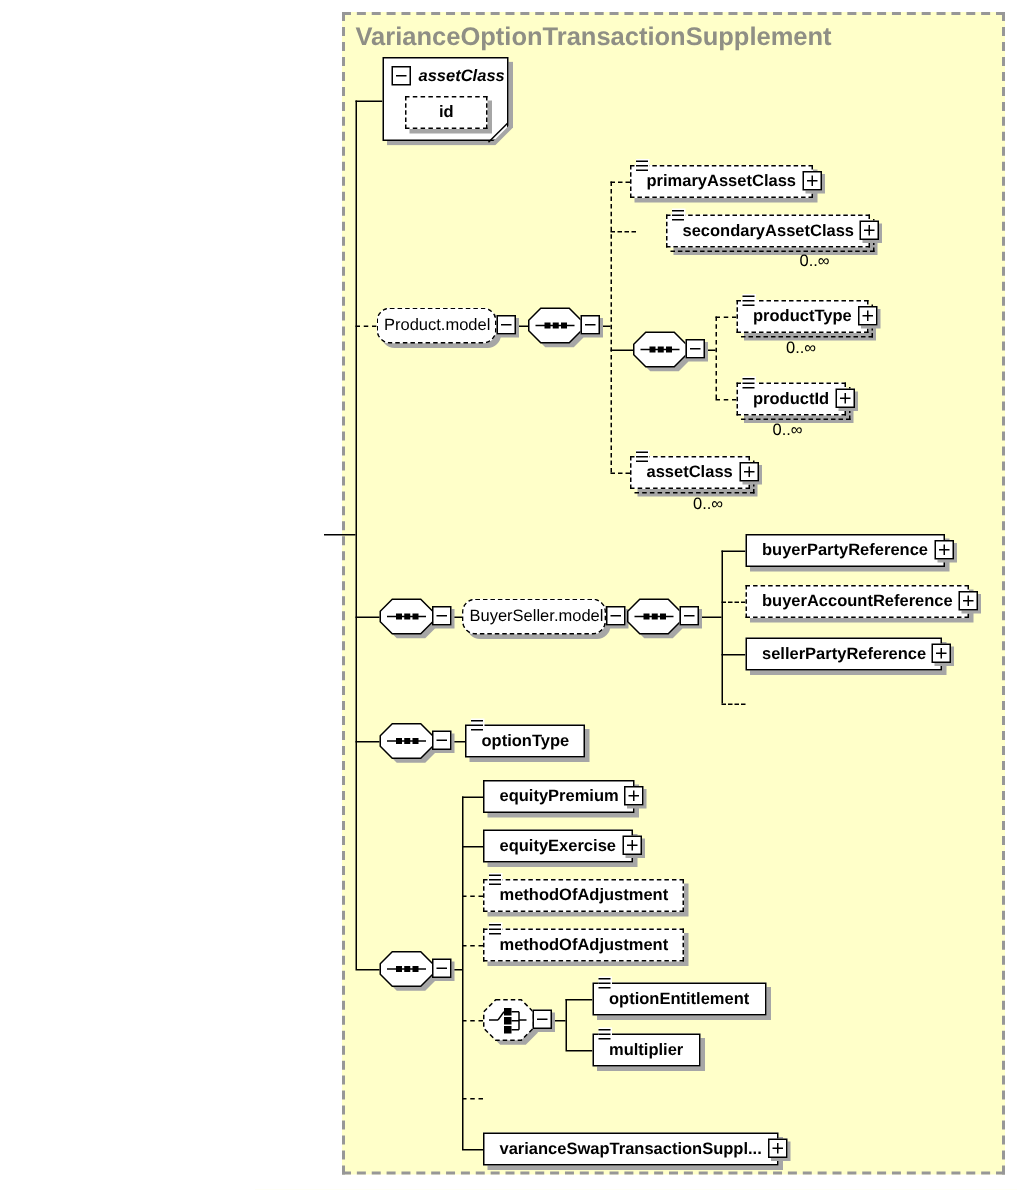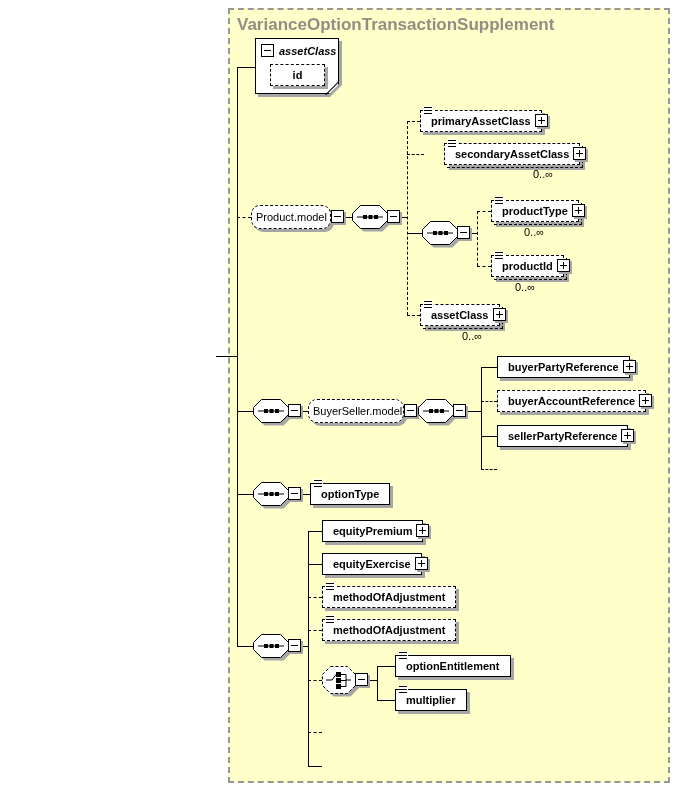--- a/index.html
+++ b/index.html
@@ -331,14 +331,18 @@
     <span class="doc"></span>
     <span class="lbl">optionEntitlement</span>
   </div>
 
   <div class="ebox" style="left:395px;top:689px">
     <span class="doc"></span>
     <span class="lbl">multiplier</span>
   </div>
 
 
+  <div class="ebox" style="left:322px;top:755px">
+    <span class="lbl">varianceSwapTransactionSuppl...</span>
+    <span class="expander plus xp-edge"></span>
+  </div>
 
 </div>
 
 </body></html>

